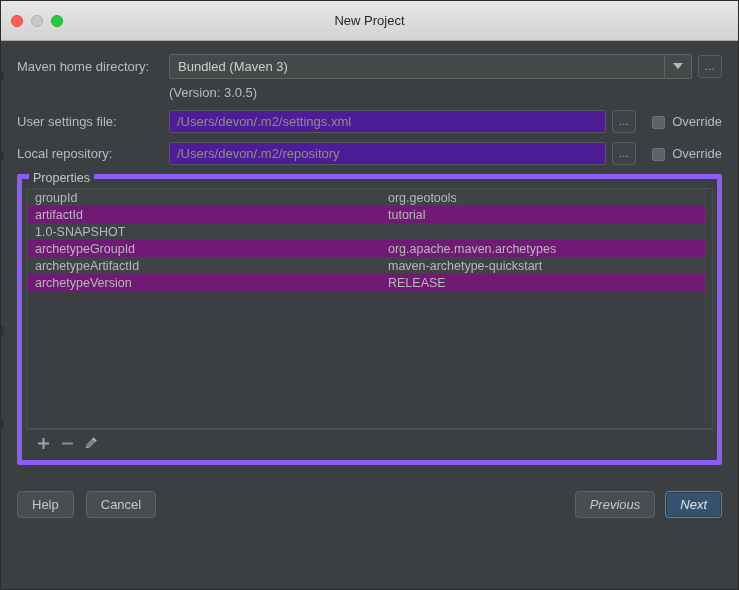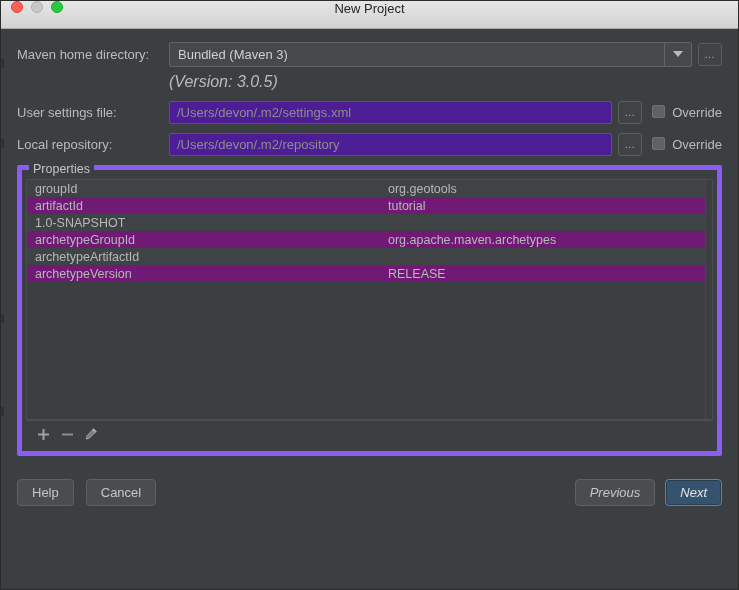--- a/index.html
+++ b/index.html
@@ -18,25 +18,25 @@
     height: 590px;
     background: #3c3f41;
     overflow: hidden;
     box-sizing: border-box;
     border: 1px solid #2b2b2b;
   }
 
   
   .titlebar {
     position: relative;
-    height: 28px;
+    height: 40px;
     background: linear-gradient(to bottom, #e6e6e6 0%, #d3d3d3 100%);
     border-bottom: 1px solid #a9a9a9;
     display: flex;
-    align-items: flex-start;
+    align-items: center;
     box-sizing: border-box;
   }
   .traffic {
     display: flex;
     align-items: center;
     gap: 8px;
     padding-left: 10px;
   }
   .light {
     width: 12px;
@@ -138,24 +138,23 @@
     display: flex;
     align-items: center;
     justify-content: center;
     font-size: 11px;
     color: #a8a8a8;
     letter-spacing: 1px;
     line-height: 8px;
   }
 
   .version-line {
-    font-size: 16px;
+    font-size: 13px;
     color: #bbbbbb;
     margin: 0 0 8px 152px;
-    font-style: italic;
   }
 
   
   .textfield {
     flex: 1 1 auto;
     height: 23px;
     background: #4c1d95;
     border: 1px solid #55595b;
     border-radius: 2px;
     box-sizing: border-box;
@@ -163,22 +162,22 @@
     align-items: center;
     padding: 0 7px;
     font-size: 13px;
     color: #8d8d8d;
     white-space: nowrap;
     overflow: hidden;
   }
 
   .override {
     display: flex;
-    align-items: flex-start;
-    margin-left: 10px;
+    align-items: flex-end;
+    margin-left: 16px;
     flex: 0 0 auto;
   }
   .checkbox {
     width: 13px;
     height: 13px;
     background: #606365;
     border: 1px solid #6e7274;
     border-radius: 2px;
     box-sizing: border-box;
   }
@@ -382,20 +381,21 @@
             </div>
             <div class="trow odd">
               <div class="tcell-val">1.0-SNAPSHOT</div>
             </div>
             <div class="trow even">
               <div class="tcell-key">archetypeGroupId</div>
               <div class="tcell-val">org.apache.maven.archetypes</div>
             </div>
             <div class="trow odd">
               <div class="tcell-key">archetypeArtifactId</div>
+              <div class="tcell-val">maven-archetype-quickstart</div>
             </div>
             <div class="trow even">
               <div class="tcell-key">archetypeVersion</div>
               <div class="tcell-val">RELEASE</div>
             </div>
           </div>
         <div class="vscroll-track"></div>
       </div>
 
       <div class="table-toolbar">

